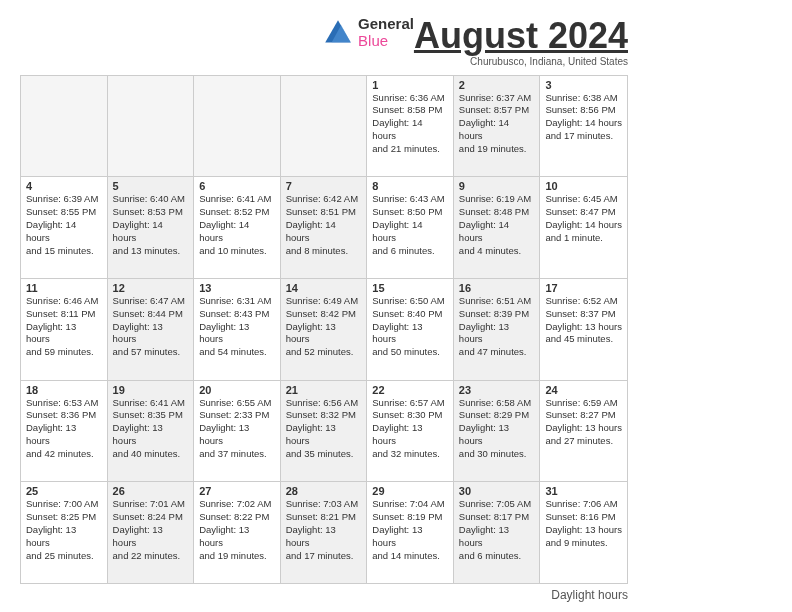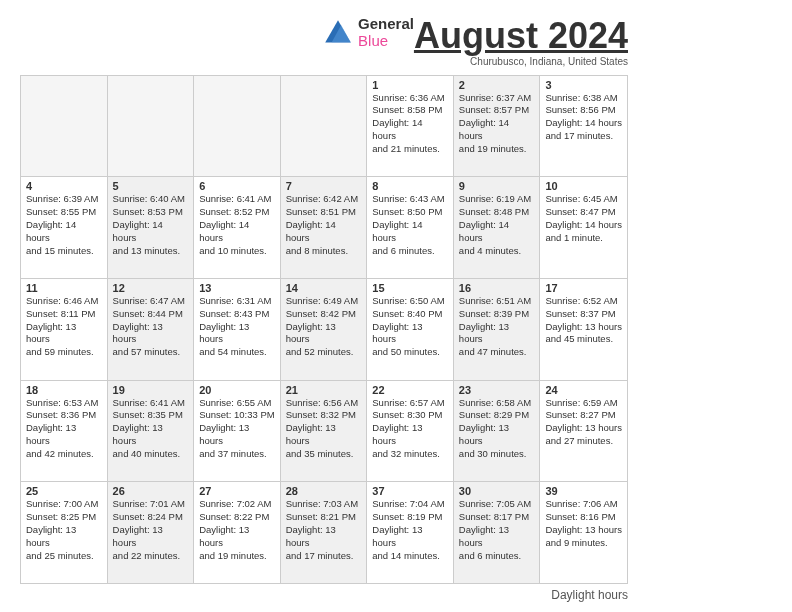--- a/index.html
+++ b/index.html
@@ -284,21 +284,21 @@
           <div class="cal-cell shaded">
             <div class="day-num">19</div>
             <div class="cell-line">Sunrise: 6:41 AM</div>
             <div class="cell-line">Sunset: 8:35 PM</div>
             <div class="cell-line">Daylight: 13 hours</div>
             <div class="cell-line">and 40 minutes.</div>
           </div>
           <div class="cal-cell">
             <div class="day-num">20</div>
             <div class="cell-line">Sunrise: 6:55 AM</div>
-            <div class="cell-line">Sunset: 10:33 PM</div>
+            <div class="cell-line">Sunset: 2:33 PM</div>
             <div class="cell-line">Daylight: 13 hours</div>
             <div class="cell-line">and 37 minutes.</div>
           </div>
           <div class="cal-cell shaded">
             <div class="day-num">21</div>
             <div class="cell-line">Sunrise: 6:56 AM</div>
             <div class="cell-line">Sunset: 8:32 PM</div>
             <div class="cell-line">Daylight: 13 hours</div>
             <div class="cell-line">and 35 minutes.</div>
           </div>
@@ -347,35 +347,35 @@
             <div class="cell-line">and 19 minutes.</div>
           </div>
           <div class="cal-cell shaded">
             <div class="day-num">28</div>
             <div class="cell-line">Sunrise: 7:03 AM</div>
             <div class="cell-line">Sunset: 8:21 PM</div>
             <div class="cell-line">Daylight: 13 hours</div>
             <div class="cell-line">and 17 minutes.</div>
           </div>
           <div class="cal-cell">
-            <div class="day-num">37</div>
+            <div class="day-num">29</div>
             <div class="cell-line">Sunrise: 7:04 AM</div>
             <div class="cell-line">Sunset: 8:19 PM</div>
             <div class="cell-line">Daylight: 13 hours</div>
             <div class="cell-line">and 14 minutes.</div>
           </div>
           <div class="cal-cell shaded">
             <div class="day-num">30</div>
             <div class="cell-line">Sunrise: 7:05 AM</div>
             <div class="cell-line">Sunset: 8:17 PM</div>
             <div class="cell-line">Daylight: 13 hours</div>
             <div class="cell-line">and 6 minutes.</div>
           </div>
           <div class="cal-cell">
-            <div class="day-num">39</div>
+            <div class="day-num">31</div>
             <div class="cell-line">Sunrise: 7:06 AM</div>
             <div class="cell-line">Sunset: 8:16 PM</div>
             <div class="cell-line">Daylight: 13 hours</div>
             <div class="cell-line">and 9 minutes.</div>
           </div>
         </div>
       </div>
   </div>
 
   <div class="footer-note">Daylight hours</div>

